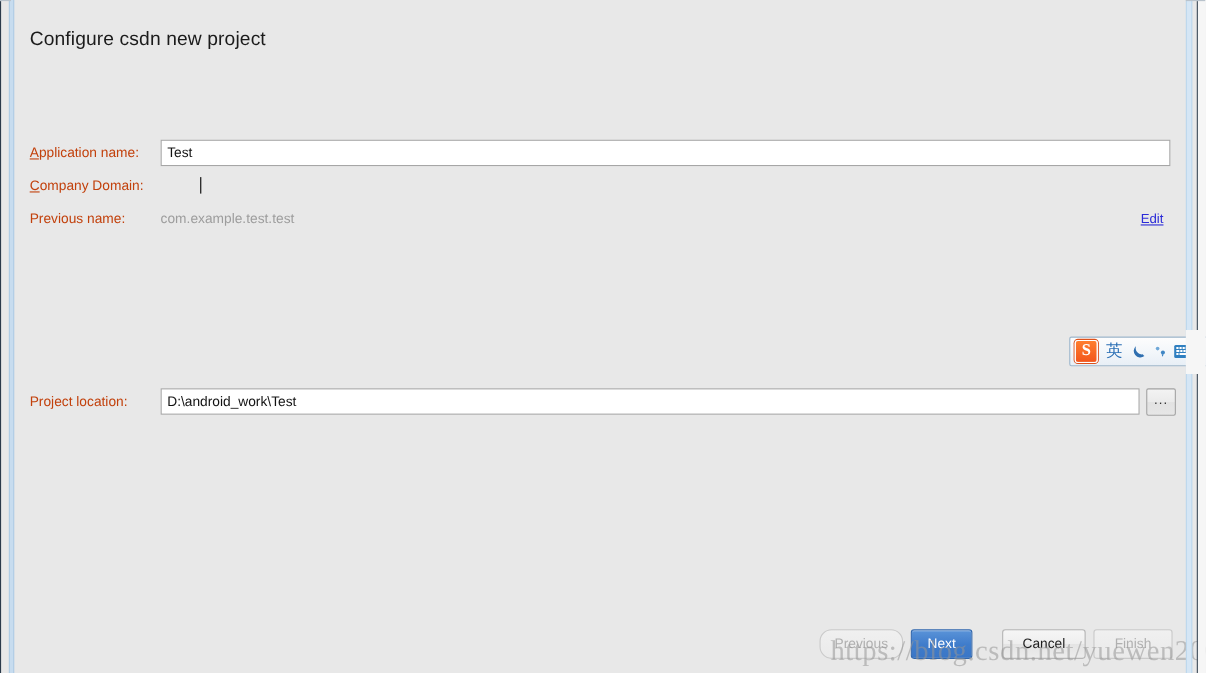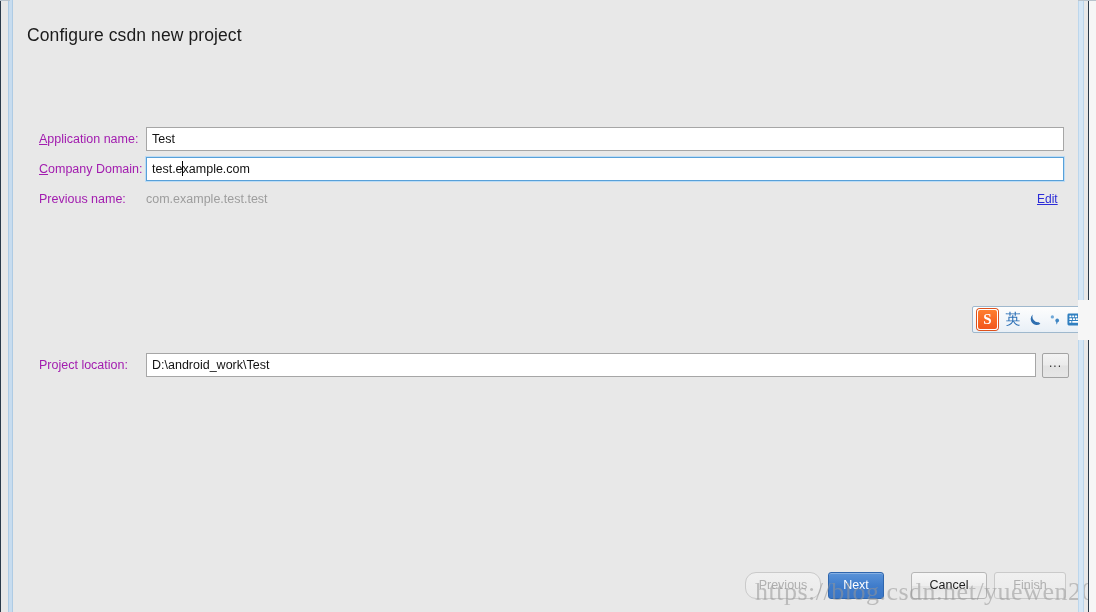--- a/index.html
+++ b/index.html
@@ -84,23 +84,22 @@
     font-size: 17.5px;
     color: #1b1b1b;
     letter-spacing: 0.1px;
     white-space: nowrap;
   }
 
   
   .form-label {
     position: absolute;
     font-size: 12.5px;
-    color: #a21caf;
-    white-space: nowrap;
-    margin-left: 12px;
+    color: #c2410c;
+    white-space: nowrap;
   }
   .form-label .mnemonic { text-decoration: underline; }
 
   .text-input {
     position: absolute;
     height: 24px;
     background: #ffffff;
     border: 1px solid #a6a6a6;
     padding: 0 12px 0 5px;
     font-family: "Liberation Sans", sans-serif;
@@ -255,21 +254,20 @@
   <div id="content-surface">
 
     <div id="page-title">Configure csdn new project</div>
 
     <div class="form-label" style="left:14px; top:131px;"><span class="mnemonic">A</span><span>pplication name:</span></div>
 
     <input type="text" class="text-input" style="left: 133px; top: 126px; width: 918px;" value="Test">
 
     <div class="form-label" style="left:14px; top:161px;"><span class="mnemonic">C</span><span>ompany Domain:</span></div>
 
-    <input type="text" class="text-input focused" style="left: 133px; top: 156px; width: 918px;" value="test.example.com">
     <div id="domain-caret"></div>
 
     <div class="form-label" style="left:14px; top:191px;">Previous name:</div>
 
     <div class="static-value" style="left:133px; top:191px;">com.example.test.test</div>
 
     <div id="edit-link" style="left:1024px; top:191px;">Edit</div>
 
     <div class="form-label" style="left:14px; top:357px;">Project location:</div>
 

